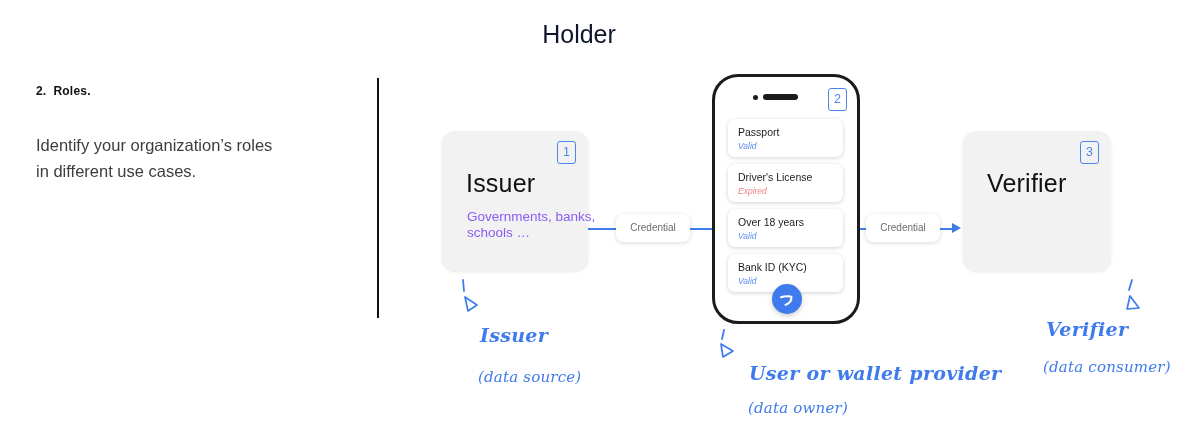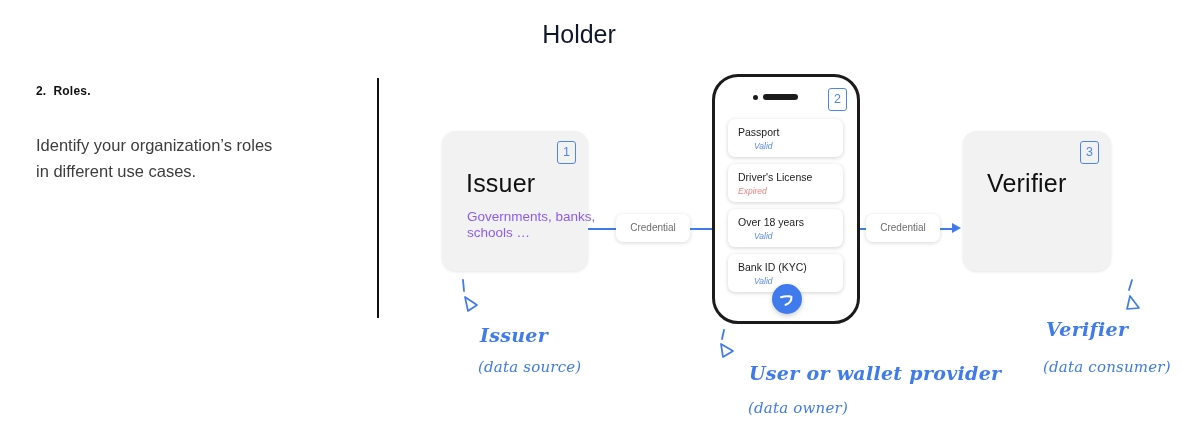--- a/index.html
+++ b/index.html
@@ -173,21 +173,21 @@
     color: #1c1c1c;
     line-height: 13px;
     white-space: nowrap;
   }
   .credential-status {
     font-size: 8.5px;
     font-style: italic;
     line-height: 12px;
     margin-top: 1px;
   }
-  .status-valid  { color: #5b8bf0; margin-left: 16px; }
+  .status-valid  { color: #5b8bf0; }
   .status-expired{ color: #f08080; }
 
   #phone-action-button {
     position: absolute;
     left: 57px;
     top: 207px;
     width: 30px;
     height: 30px;
     border-radius: 50%;
     background: #3f7bec;
@@ -226,21 +226,21 @@
     color: #3f7bec;
     font-family: "DejaVu Serif", serif;
     font-style: italic;
     font-weight: bold;
     white-space: nowrap;
   }
   .hand.primary { font-size: 19px; letter-spacing: 0.3px; }
   .hand.secondary { font-size: 15px; font-weight: normal; letter-spacing: 0.2px; }
 
   #hand-issuer-label    { left: 480px; top: 324px; }
-  #hand-issuer-sub      { left: 478px; top: 358px; }
+  #hand-issuer-sub      { left: 478px; top: 368px; }
   #hand-holder-label    { left: 749px; top: 362px; }
   #hand-holder-sub      { left: 748px; top: 399px; }
   #hand-verifier-label  { left: 1046px; top: 318px; }
   #hand-verifier-sub    { left: 1043px; top: 358px; }
 
   .pointer-svg { position: absolute; overflow: visible; }
 </style>
 </head>
 <body>
 

